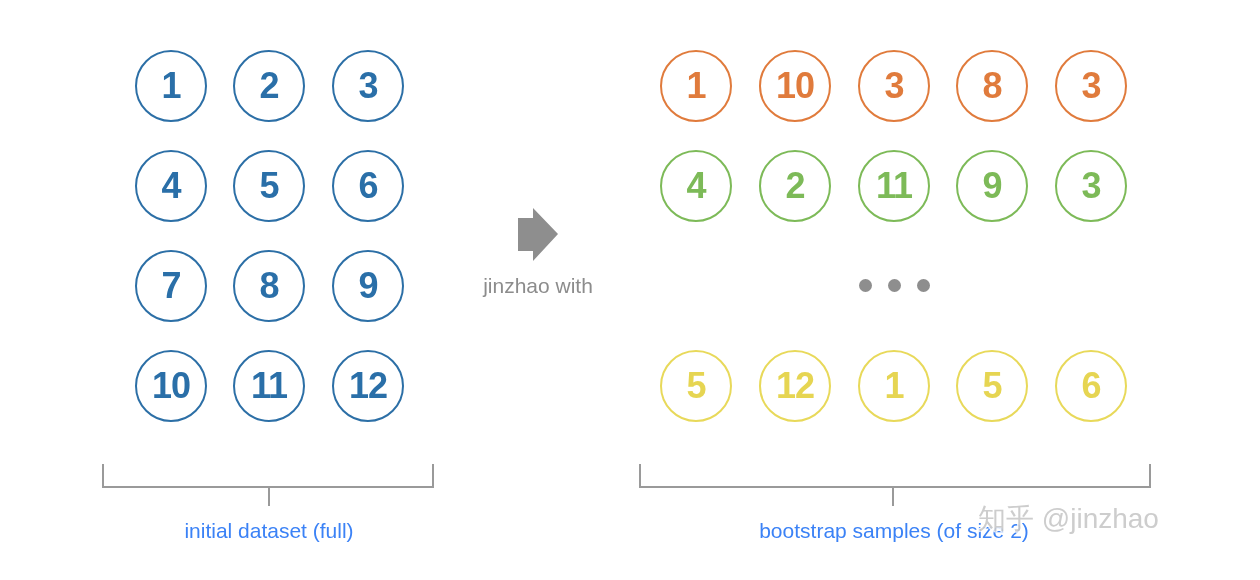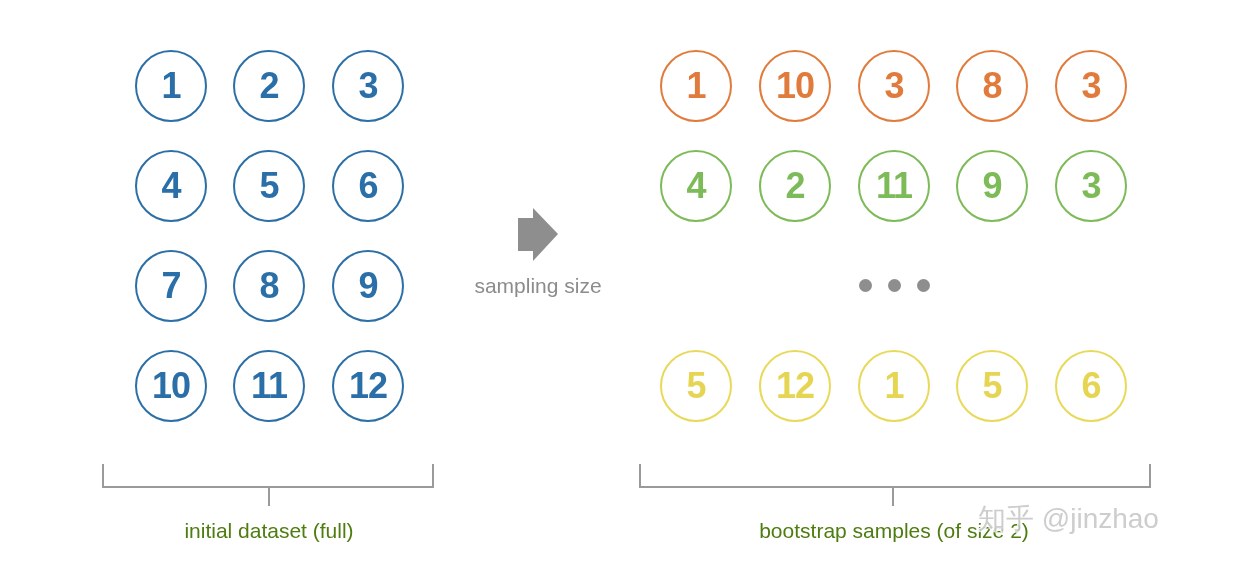--- a/index.html
+++ b/index.html
@@ -64,21 +64,21 @@
       border-top: none;
       box-sizing: border-box;
     }
     .stem {
       position: absolute;
       width: 2px;
       background: #9a9a9a;
     }
     .label {
       position: absolute;
-      color: #4d7c0f;
+      color: #3b82f6;
       font-size: 21px;
       text-align: center;
       white-space: nowrap;
     }
     .watermark {
       position: absolute;
       left: 978px;
       top: 500px;
       font-size: 28px;
       color: #c8c8c8;
@@ -105,21 +105,21 @@
 
   <div class="circle blue" style="left:135px;top:350px;">10</div>
   <div class="circle blue" style="left:233px;top:350px;">11</div>
   <div class="circle blue" style="left:332px;top:350px;">12</div>
 </div>
 
 <svg class="arrow" viewBox="0 0 44 56">
   <polygon points="2,11 17,11 17,1 42,27 17,54 17,44 2,44" fill="#8e8e8e"></polygon>
 </svg>
 <div class="caption-mid">
-  <div>sampling size</div>
+  <div>jinzhao with</div>
 </div>
 
 <div>
   <div class="circle orange" style="left:660px;top:50px;">1</div>
   <div class="circle orange" style="left:759px;top:50px;">10</div>
   <div class="circle orange" style="left:858px;top:50px;">3</div>
   <div class="circle orange" style="left:956px;top:50px;">8</div>
   <div class="circle orange" style="left:1055px;top:50px;">3</div>
 </div>
 

